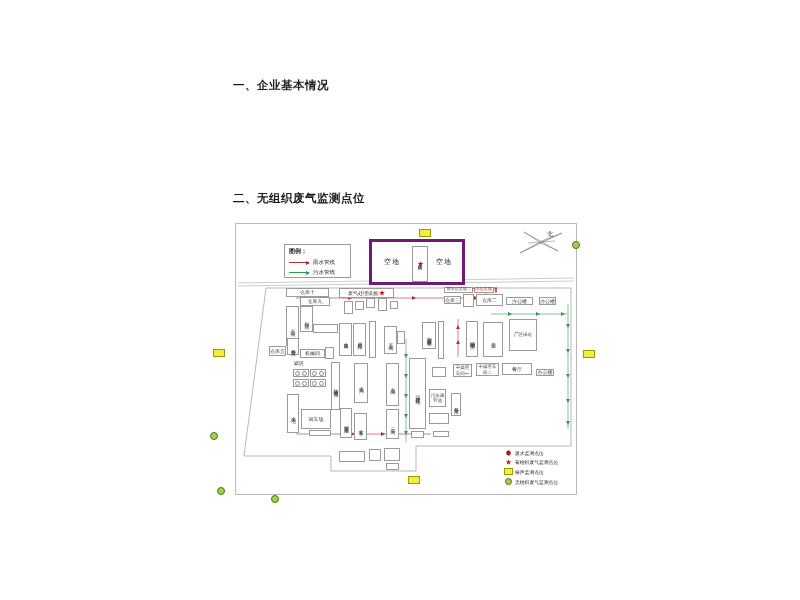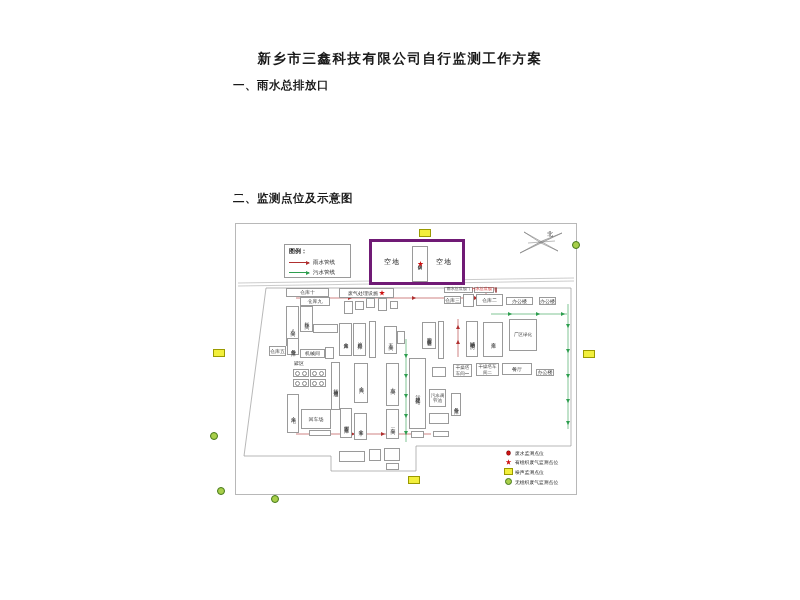--- a/index.html
+++ b/index.html
@@ -60,26 +60,25 @@
                 border:1px solid var(--c-noise-b);z-index:6;}
   .gas-marker{position:absolute;width:6px;height:6px;border-radius:50%;background:var(--c-gas-f);
               border:1px solid var(--c-gas-b);z-index:6;}
   #compass{left:518px;top:229px;width:50px;height:26px;}
 </style>
 </head>
 <body>
 
 <div id="page">
 
-  <div id="doc-title" class="abs">新乡市三鑫科技有限公司自行监测工作方案</div>
-
-  <div id="sec1-head" class="abs sec-head">一、雨水总排放口</div>
-
-
-  <div id="sec2-head" class="abs sec-head">二、监测点位及示意图</div>
+
+  <div id="sec1-head" class="abs sec-head">一、企业基本情况</div>
+
+
+  <div id="sec2-head" class="abs sec-head">二、无组织废气监测点位</div>
 
   <div id="diagram" class="abs">
     <svg id="pipes" viewBox="0 0 340 270">
         <line x1="2" y1="59" x2="338" y2="54" stroke="#aaa" stroke-width="0.6"></line>
 <line x1="2" y1="62" x2="338" y2="57" stroke="#aaa" stroke-width="0.6"></line>
 <polygon points="30,64 335,64 335,222 180,222 180,247 95,247 95,232 8,232" fill="none" stroke="#9a9a9a" stroke-width="0.7"></polygon>
         <line x1="60" y1="74" x2="250" y2="74" stroke="#b03030" stroke-width="0.6"></line>
         <line x1="250" y1="66" x2="250" y2="74" stroke="#b03030" stroke-width="0.6"></line>
         <line x1="60" y1="210" x2="195" y2="210" stroke="#b03030" stroke-width="0.6"></line>
         <line x1="137" y1="97" x2="137" y2="133" stroke="#b03030" stroke-width="0.6"></line>

